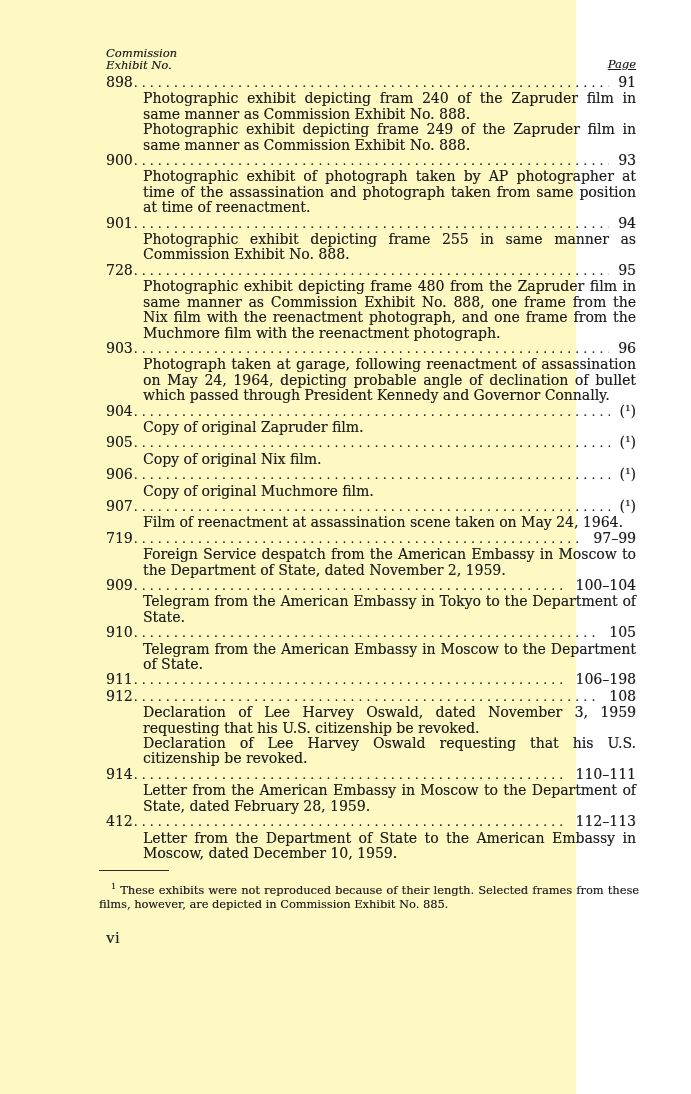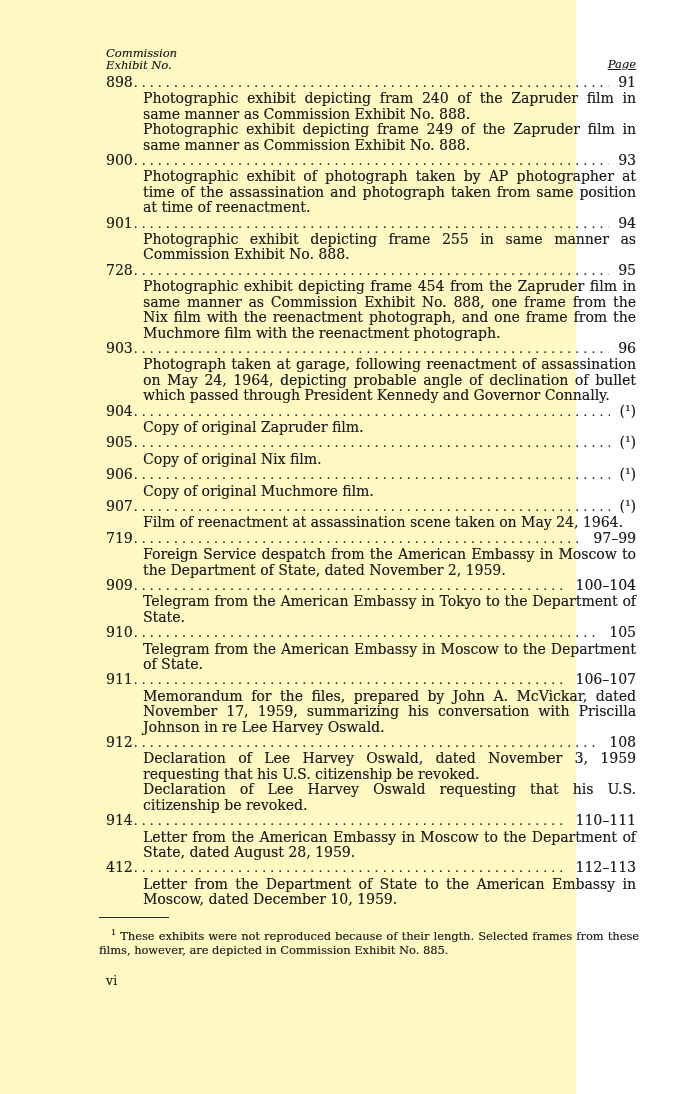--- a/index.html
+++ b/index.html
@@ -80,22 +80,23 @@
     text-align: justify;
     text-indent: 12px;
   }
   .footnote sup {
     font-size: 8px;
     line-height: 0;
   }
   
   .folio {
     margin-top: 17px;
-    font-size: 12px;
+    font-size: 17px;
     letter-spacing: 0.5px;
+    font-family: Liberation Serif, serif;
   }
 </style>
 </head>
 <body>
 
 <div class="page">
   <div class="content">
 
     <div class="cols-header">
       <div class="left">
@@ -136,21 +137,21 @@
     </div>
     <div class="desc">Photographic exhibit depicting frame 255 in same manner as Commission Exhibit No. 888.</div>
   </div>
 
   <div class="entry">
     <div class="entry-line">
       <span class="num">728</span>
       <span class="dots"></span>
       <span class="pg">95</span>
     </div>
-    <div class="desc">Photographic exhibit depicting frame 454 from the Zapruder film in same manner as Commission Exhibit No. 888, one frame from the Nix film with the reenactment photograph, and one frame from the Muchmore film with the reenactment photograph.</div>
+    <div class="desc">Photographic exhibit depicting frame 480 from the Zapruder film in same manner as Commission Exhibit No. 888, one frame from the Nix film with the reenactment photograph, and one frame from the Muchmore film with the reenactment photograph.</div>
   </div>
 
   <div class="entry">
     <div class="entry-line">
       <span class="num">903</span>
       <span class="dots"></span>
       <span class="pg">96</span>
     </div>
     <div class="desc">Photograph taken at garage, following reenactment of assassination on May 24, 1964, depicting probable angle of declination of bullet which passed through President Kennedy and Governor Connally.</div>
   </div>
@@ -215,23 +216,22 @@
       <span class="dots"></span>
       <span class="pg">105</span>
     </div>
     <div class="desc">Telegram from the American Embassy in Moscow to the Department of State.</div>
   </div>
 
   <div class="entry">
     <div class="entry-line">
       <span class="num">911</span>
       <span class="dots"></span>
-      <span class="pg">106–107</span>
-    </div>
-    <div class="desc">Memorandum for the files, prepared by John A. McVickar, dated November 17, 1959, summarizing his conversation with Priscilla Johnson in re Lee Harvey Oswald.</div>
+      <span class="pg">106–198</span>
+    </div>
   </div>
 
   <div class="entry">
     <div class="entry-line">
       <span class="num">912</span>
       <span class="dots"></span>
       <span class="pg">108</span>
     </div>
     <div class="desc">Declaration of Lee Harvey Oswald, dated November 3, 1959 requesting that his U.S. citizenship be revoked.</div>
   </div>
@@ -239,21 +239,21 @@
   <div class="entry">
     <div class="desc">Declaration of Lee Harvey Oswald requesting that his U.S. citizenship be revoked.</div>
   </div>
 
   <div class="entry">
     <div class="entry-line">
       <span class="num">914</span>
       <span class="dots"></span>
       <span class="pg">110–111</span>
     </div>
-    <div class="desc">Letter from the American Embassy in Moscow to the Department of State, dated August 28, 1959.</div>
+    <div class="desc">Letter from the American Embassy in Moscow to the Department of State, dated February 28, 1959.</div>
   </div>
 
   <div class="entry">
     <div class="entry-line">
       <span class="num">412</span>
       <span class="dots"></span>
       <span class="pg">112–113</span>
     </div>
     <div class="desc">Letter from the Department of State to the American Embassy in Moscow, dated December 10, 1959.</div>
   </div>

